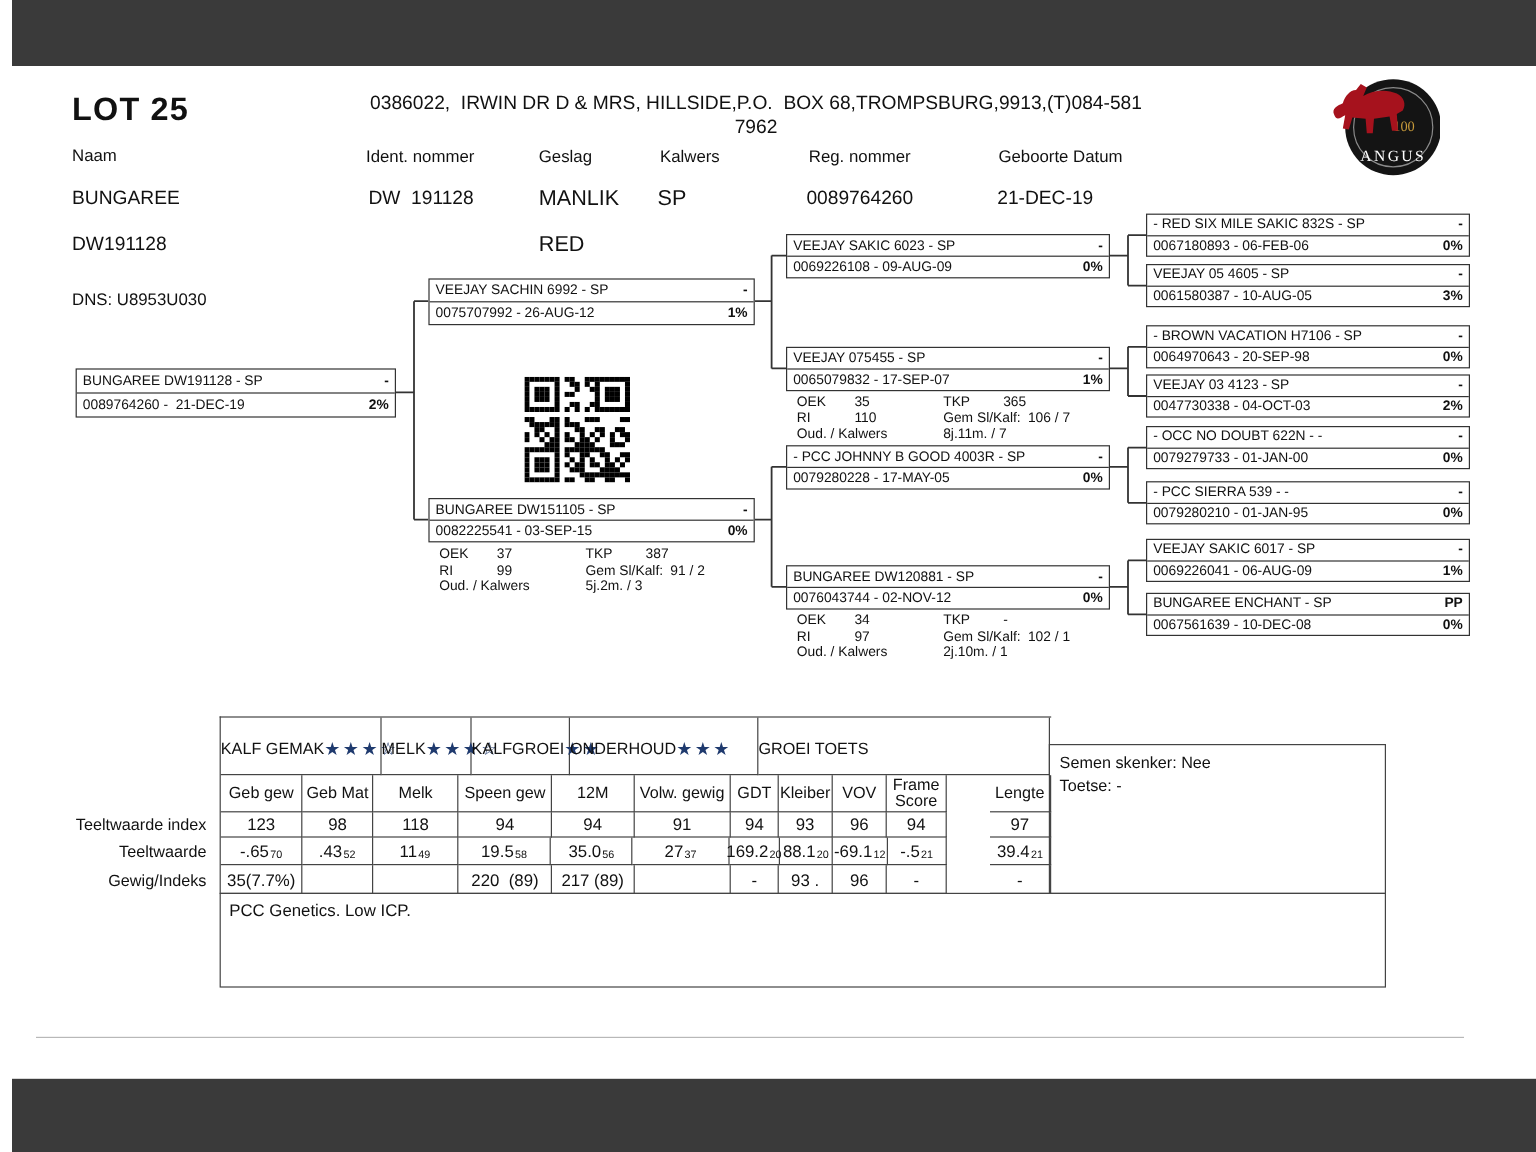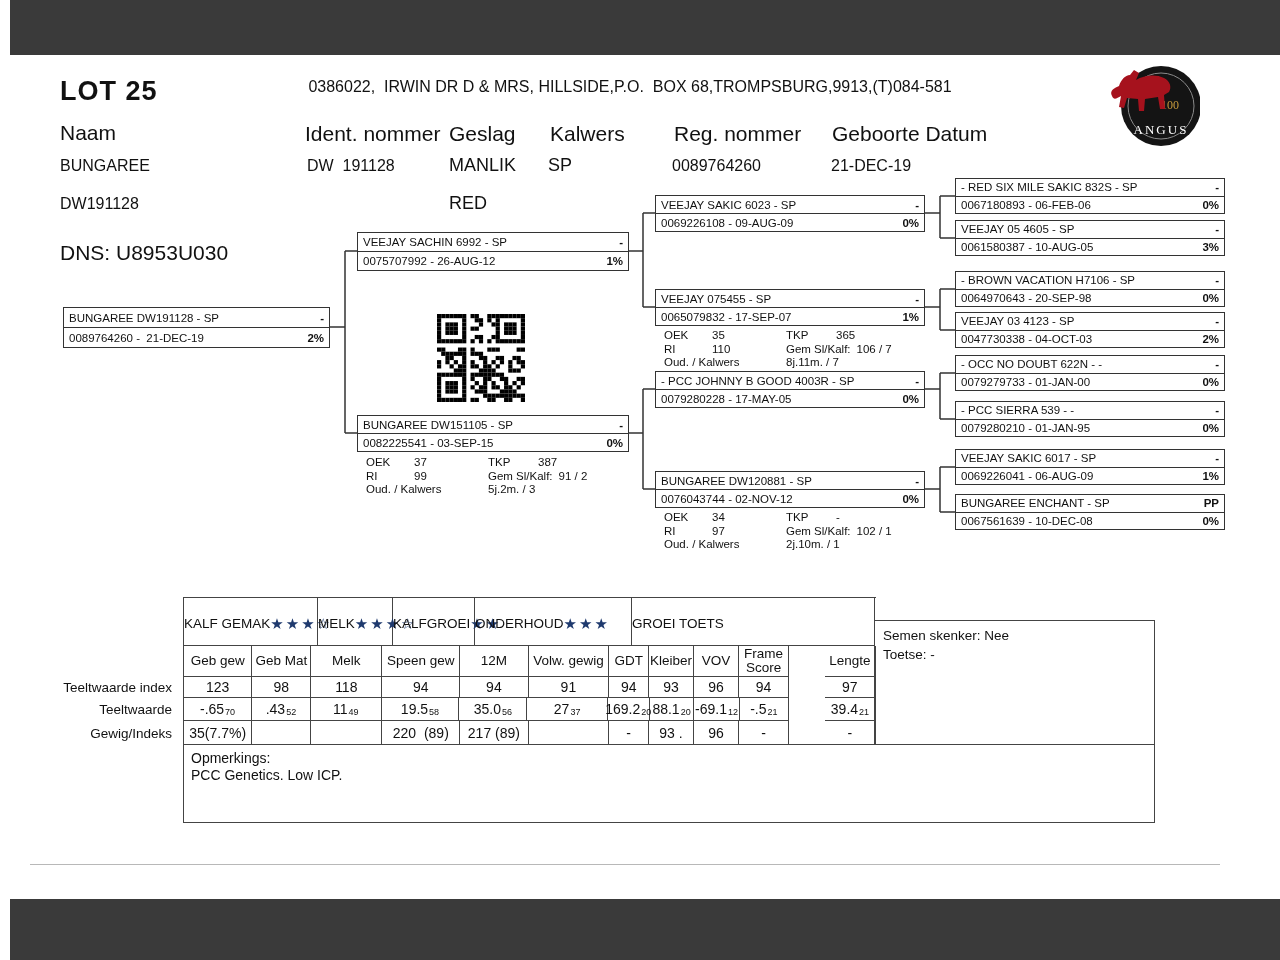--- a/index.html
+++ b/index.html
@@ -10,21 +10,21 @@
   }
   .abs{position:absolute;}
   .pre{white-space:pre;}
   
   .top-bar{position:absolute;left:10px;right:0;top:0;height:55px;background:#3a3a3a;}
   .bottom-bar{position:absolute;left:10px;right:0;top:899px;height:61px;background:#3a3a3a;}
   .sep{position:absolute;left:30px;top:864px;width:1190px;height:1px;background:#b8b8b8;}
   
   .lot{left:60px;top:76px;font-size:27px;font-weight:bold;letter-spacing:1px;}
   .breeder{left:280px;top:77px;width:700px;text-align:center;font-size:16px;line-height:20px;}
-  .lbl{font-size:21px;}
+  .lbl{font-size:14px;}
   .val{font-size:16px;}
   .val-lg{font-size:18px;}
   
   .pbox{position:absolute;border:1px solid #333;background:#fff;box-sizing:border-box;
         display:flex;flex-direction:column;font-size:11.5px;}
   .pr{flex:1;display:flex;justify-content:space-between;align-items:center;padding:0 5px;white-space:pre;}
   .pr.top{border-bottom:1px solid #333;}
   .ppct{font-weight:bold;}
   .pflag{font-weight:bold;}
   
@@ -64,20 +64,21 @@
 </head>
 <body>
 
 <div class="top-bar"></div>
 <div class="bottom-bar"></div>
 <div class="sep"></div>
 
 <div class="abs lot">LOT 25</div>
 <div class="abs breeder">
   <div class="pre">0386022,  IRWIN DR D &amp; MRS, HILLSIDE,P.O.  BOX 68,TROMPSBURG,9913,(T)084-581</div>
+  <div class="pre">7962</div>
 </div>
 
 <div class="logo">
   <svg width="94" height="90" viewBox="0 0 94 90">
     <circle cx="55" cy="46" r="40" fill="#141414"></circle>
     <circle cx="55" cy="46" r="33" fill="none" stroke="#8a8a8a" stroke-width="1"></circle>
     <text x="64" y="49" text-anchor="middle" font-family="Liberation Serif, serif" font-size="12" fill="#c79a3b">100</text>
     <text x="55" y="74" text-anchor="middle" font-family="Liberation Serif, serif" font-size="13" letter-spacing="2" fill="#ffffff">ANGUS</text>
     <path fill="#a6121d" d="M6,36 C3,30 9,28 13,26 C15,20 19,15 24,15 L28,10 L33,13 L30,20 C38,15 50,14 58,18 C64,21 66,27 63,32 L58,35 L59,49 L54,49 L52,37 L39,39 L38,51 L33,51 L32,39 L21,38 L18,48 L13,47 L15,36 C11,38 8,41 6,36 Z"></path>
   </svg>
@@ -514,16 +515,15 @@
       <div class="cell w10">-</div>
     </div>
   </div>
 
   <div class="sidebox">
     <div>Semen skenker: Nee</div>
     <div>Toetse: -</div>
   </div>
 
   <div class="opbox">
-    <div>Opmerkings:</div>
     <div>PCC Genetics. Low ICP.</div>
   </div>
 </div>
 
 </body></html>

